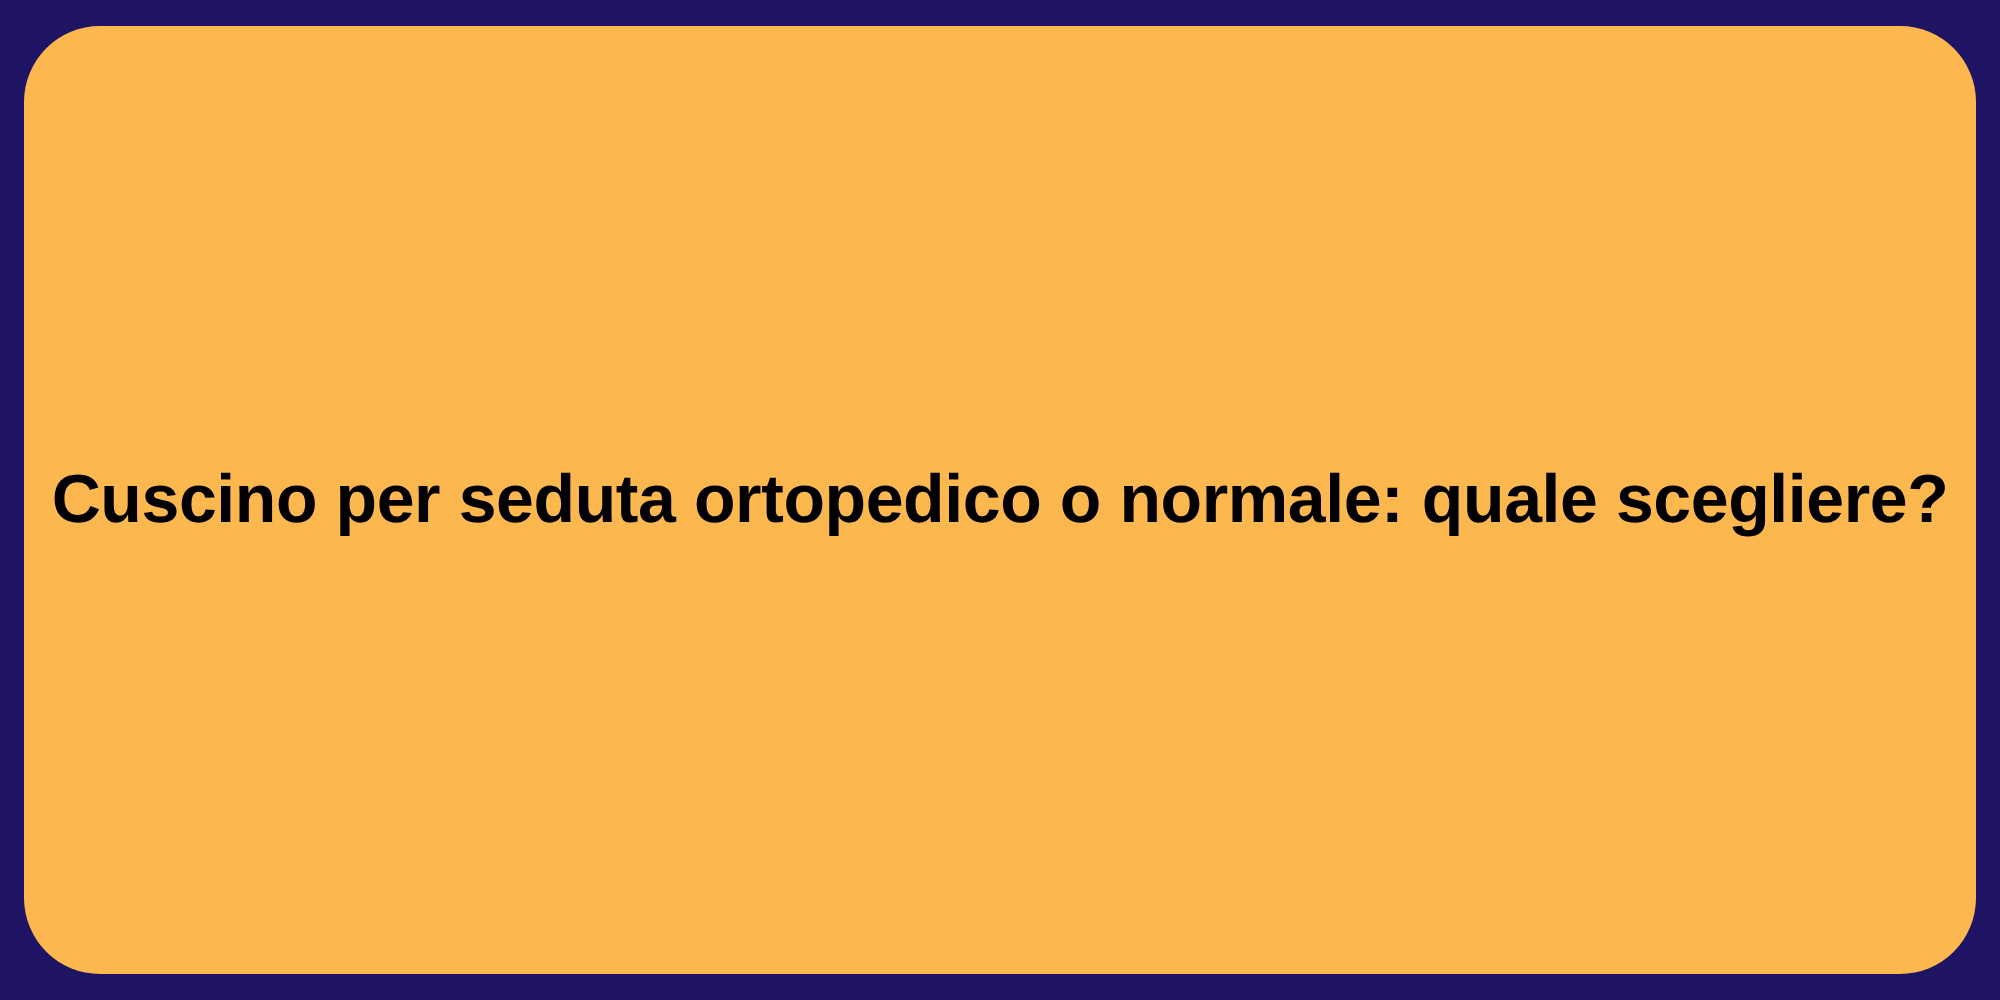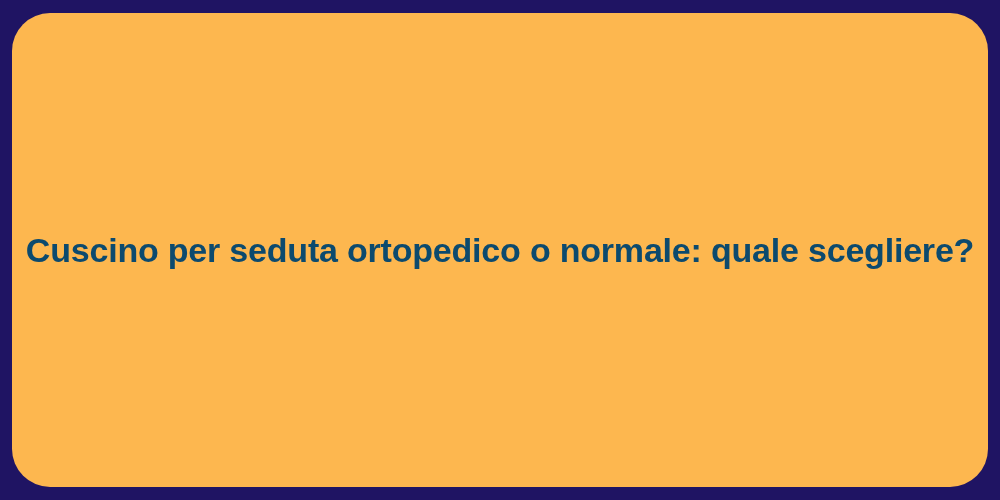--- a/index.html
+++ b/index.html
@@ -31,21 +31,21 @@
     background: #fdb74f;
     border-radius: 38px;
     display: flex;
     align-items: center;
     justify-content: center;
     padding: 0 40px;
   }
 
   .banner-title {
     margin: 0;
-    color: #0c4a6e;
+    color: #000000;
     font-family: "Liberation Sans", sans-serif;
     font-size: 34px;
     font-weight: bold;
     line-height: 1.25;
     letter-spacing: -0.2px;
     text-align: center;
     white-space: nowrap;
   }
 </style>
 </head>

